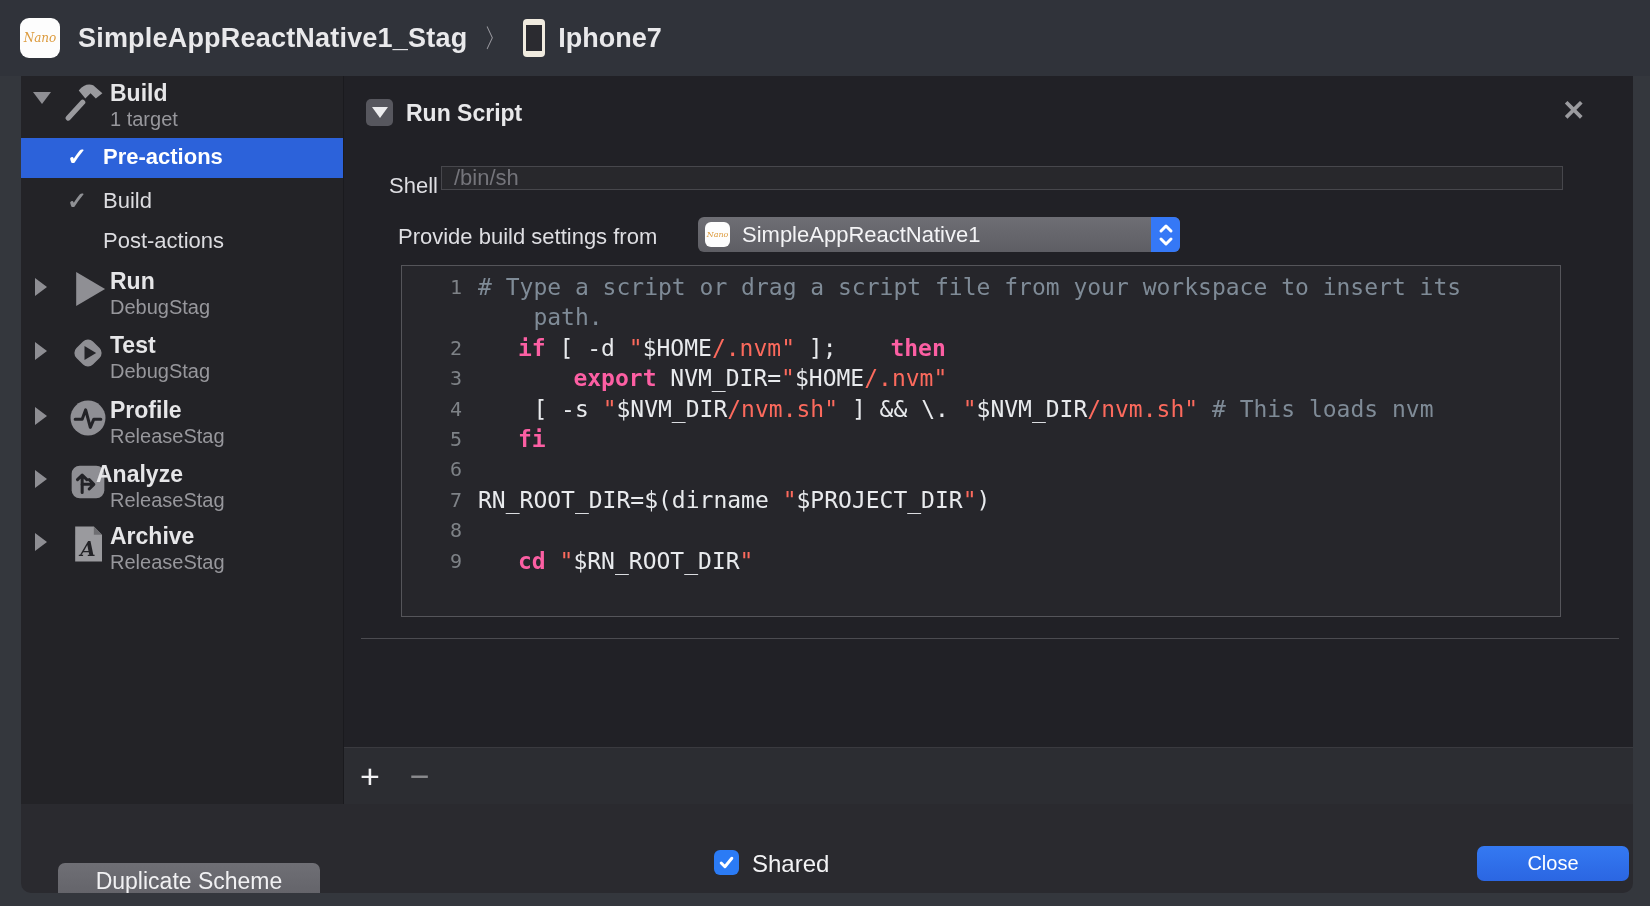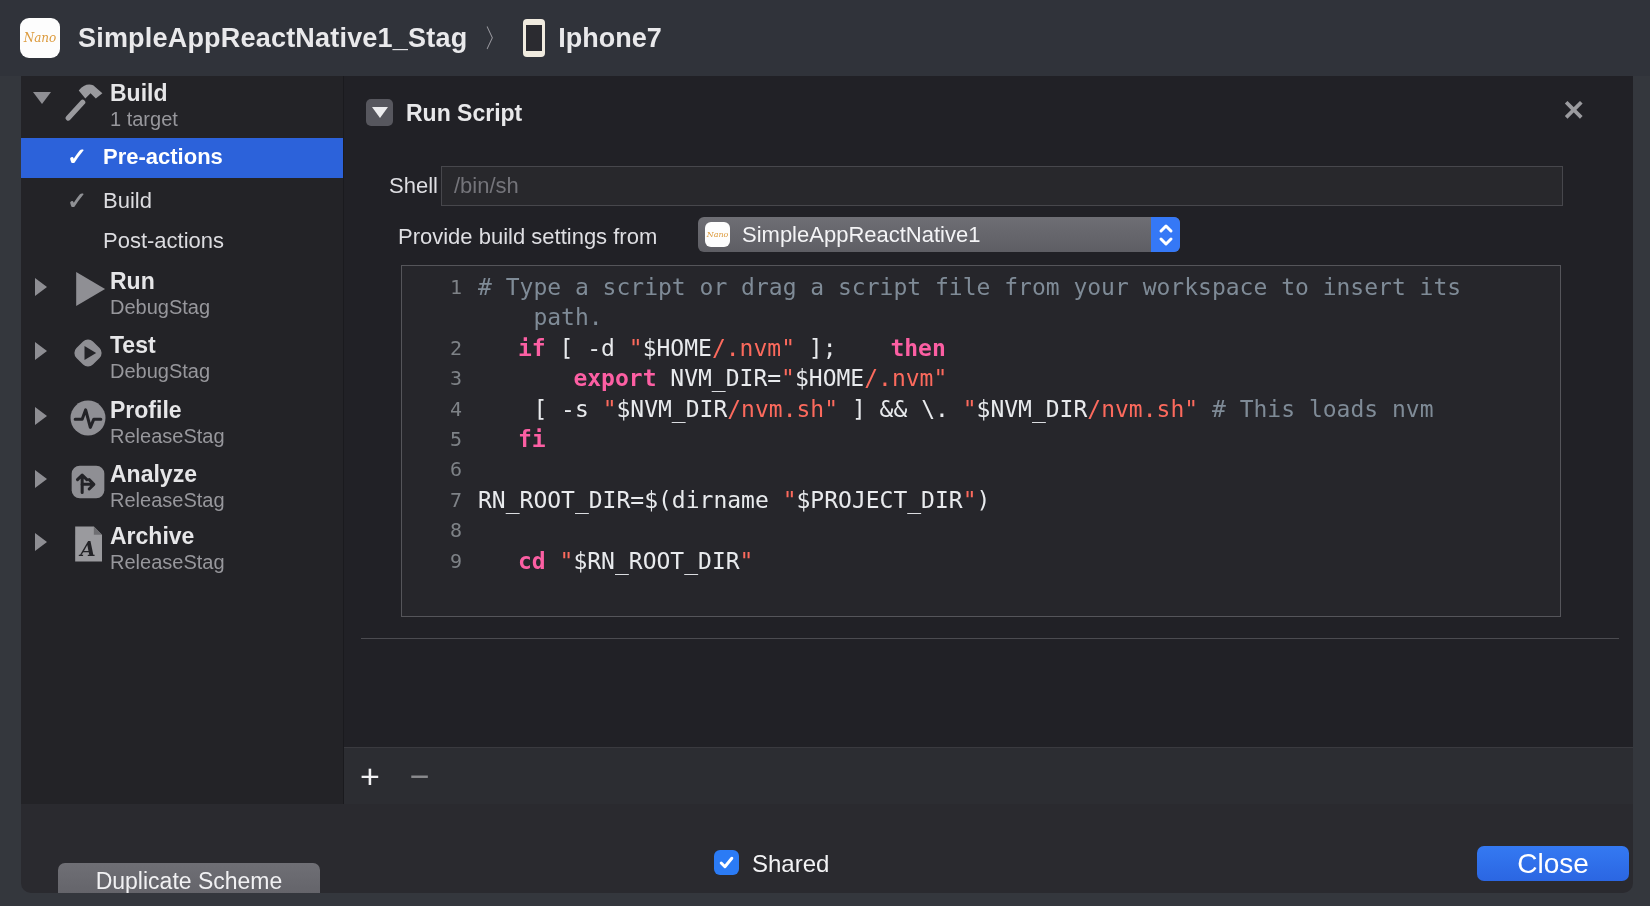--- a/index.html
+++ b/index.html
@@ -42,21 +42,21 @@
   .checkglyph{position:absolute;font-size:24px;font-weight:700;}
 
   
   .rs-disclosure{position:absolute;left:22px;top:23px;width:27px;height:27px;background:#57575e;
     border-radius:5px;display:flex;align-items:center;justify-content:center;}
   .rs-disclosure .t{width:0;height:0;border-left:8px solid transparent;border-right:8px solid transparent;
     border-top:11px solid #ececee;}
   .rs-title{position:absolute;left:62px;top:24px;color:#e8e8ea;font-size:23px;font-weight:700;}
   .x-close{position:absolute;left:1218px;top:18px;color:#9b9b9f;font-size:28px;font-weight:600;cursor:default;}
   .shell-label{position:absolute;left:45px;top:97px;color:#dedee2;font-size:22px;}
-  .shell-field{position:absolute;left:97px;top:90px;width:1122px;height:40px;background:#28282c;
+  .shell-field{position:absolute;left:97px;top:90px;width:1122px;height:24px;background:#28282c;
     border:1px solid #47474c;box-sizing:border-box;display:flex;align-items:center;}
   .shell-field span{color:#74747a;font-size:22px;margin-left:12px;}
   .provide-label{position:absolute;left:54px;top:148px;color:#dedee2;font-size:22px;}
   .popup{position:absolute;left:354px;top:141px;width:482px;height:35px;border-radius:6px;
     background:linear-gradient(#6e6e74,#5e5e64);display:flex;align-items:center;}
   .popup .picon{width:25px;height:25px;background:#fdfdfd;border-radius:6px;margin-left:7px;
     display:flex;align-items:center;justify-content:center;}
   .popup .picon span{font-family:"DejaVu Serif",serif;font-style:italic;font-size:8px;color:#dc9a3c;}
   .popup .pval{color:#f4f4f6;font-size:22px;margin-left:12px;flex:1;}
   .popup .stepper{width:29px;height:35px;background:#3578f6;border-radius:0 6px 6px 0;
@@ -78,21 +78,21 @@
   .btn-add{color:#f2f2f4;font-size:34px;font-weight:300;margin-left:16px;line-height:1;}
   .btn-remove{color:#8a8a8e;font-size:34px;font-weight:300;margin-left:30px;line-height:1;}
 
   
   .gbtn{position:absolute;height:37px;border-radius:7px;background:linear-gradient(#6f6f75,#626268);
     color:#f1f1f3;font-size:23px;display:flex;align-items:center;justify-content:center;}
   .checkbox{position:absolute;left:693px;top:46px;width:25px;height:25px;border-radius:6px;background:#2b7bf5;
     display:flex;align-items:center;justify-content:center;}
   .shared-label{position:absolute;left:731px;top:46px;color:#f2f2f4;font-size:24px;}
   .close-btn{position:absolute;left:1456px;top:42px;width:152px;height:35px;border-radius:7px;
-    background:linear-gradient(#3479f2,#2b66e2);color:#ffffff;font-size:28px;
+    background:linear-gradient(#3479f2,#2b66e2);color:#ffffff;font-size:20px;
     display:flex;align-items:center;justify-content:center;}
 </style>
 </head>
 <body>
 
 <div class="topbar">
   <div class="app-icon">
       <span>Nano</span>
     </div>
   <div class="scheme-name">SimpleAppReactNative1_Stag</div>
@@ -150,21 +150,21 @@
     </svg>
     <div class="sb-title" style="left:89px;top:321px;">Profile</div>
     <div class="sb-sub" style="left:89px;top:349px;">ReleaseStag</div>
 
     <div class="tri-right" style="left:14px;top:394px;"></div>
     <svg class="sb-icon" style="left:46px;top:385px;" width="42" height="42" viewBox="0 0 36 36">
       <rect x="4" y="4" width="28" height="28" rx="7" fill="#8f8f94"></rect>
       <path d="M13 27 V12 M9 16 l4-4 4 4" fill="none" stroke="#232327" stroke-width="2.6" stroke-linecap="round" stroke-linejoin="round"></path>
       <path d="M13 20 h9 M19 16 l4 4 -4 4" fill="none" stroke="#232327" stroke-width="2.6" stroke-linecap="round" stroke-linejoin="round"></path>
     </svg>
-    <div class="sb-title" style="left:89px;top:385px;">Analyze</div>
+    <div class="sb-title" style="left:75px;top:385px;">Analyze</div>
     <div class="sb-sub" style="left:89px;top:413px;">ReleaseStag</div>
 
     <div class="tri-right" style="left:14px;top:457px;"></div>
     <svg class="sb-icon" style="left:46px;top:447px;" width="42" height="42" viewBox="0 0 36 36">
       <path d="M7 3 h16 l7 7 v23 h-23 z" fill="#9a9a9e"></path>
       <path d="M23 3 l7 7 h-7 z" fill="#6e6e72"></path>
       <text x="18" y="28" text-anchor="middle" font-size="17" font-weight="bold" font-family="DejaVu Serif,serif" font-style="italic" fill="#232327">A</text>
     </svg>
     <div class="sb-title" style="left:89px;top:447px;">Archive</div>
     <div class="sb-sub" style="left:89px;top:475px;">ReleaseStag</div>

